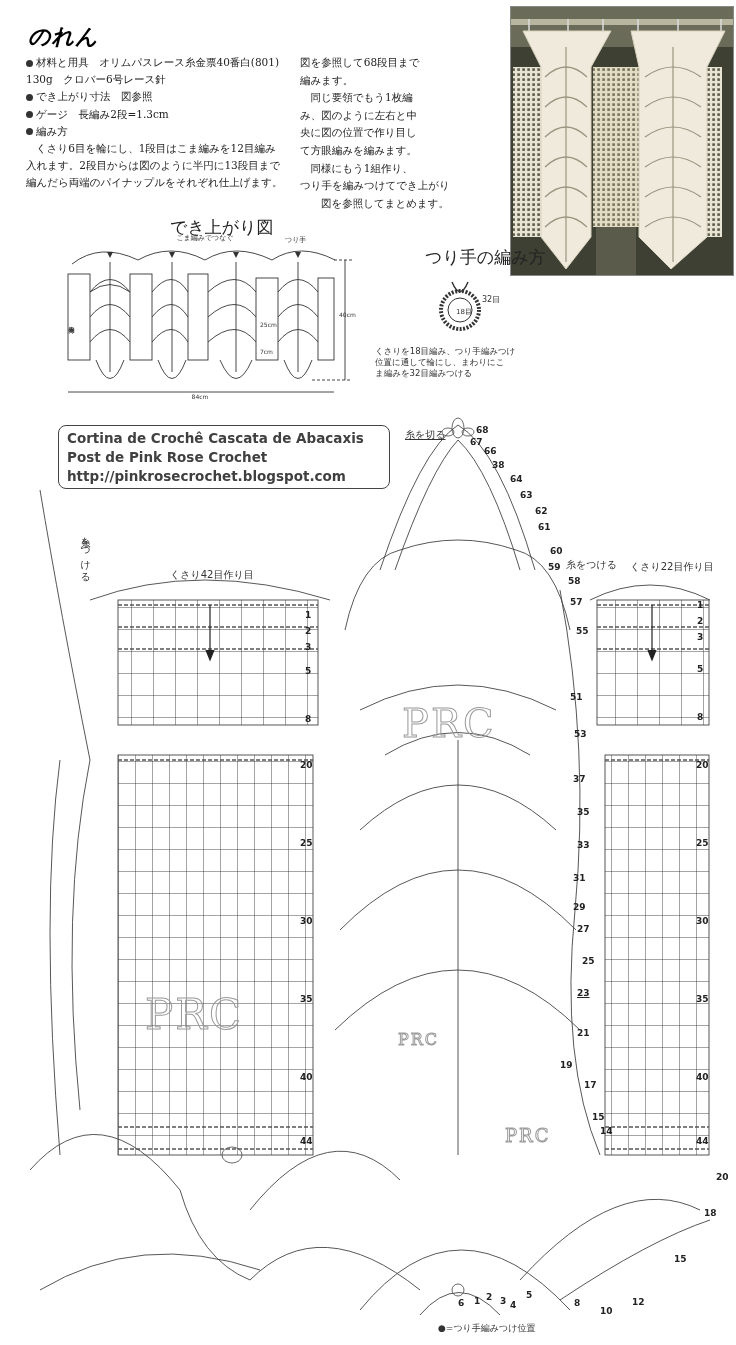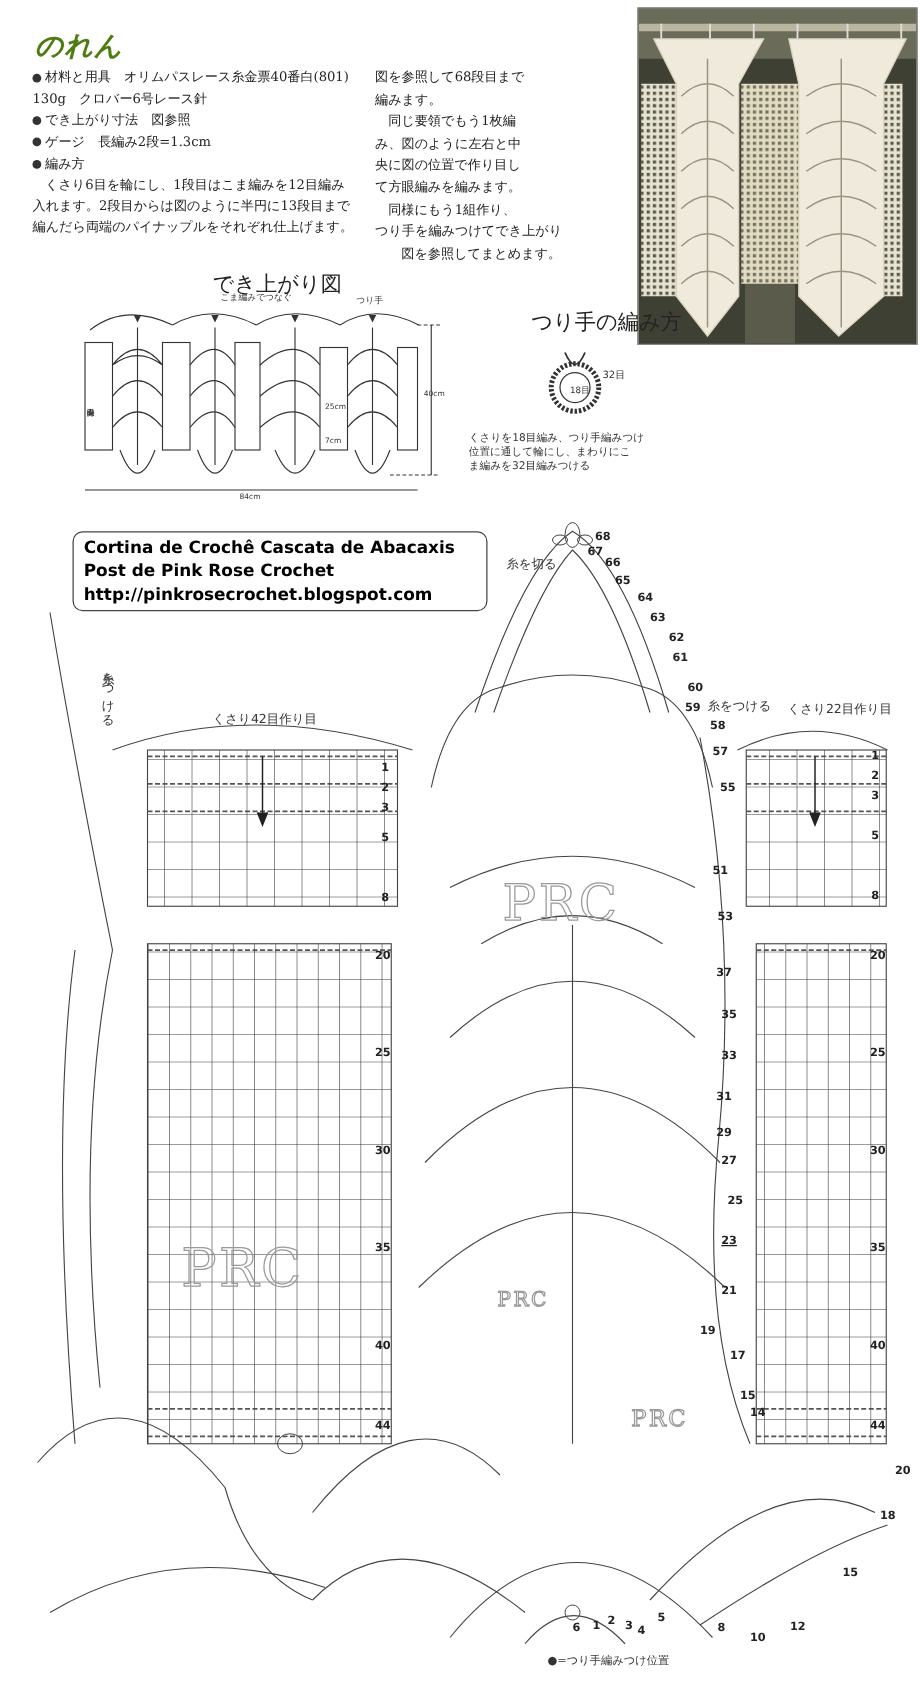--- a/index.html
+++ b/index.html
@@ -1,29 +1,29 @@
 <!DOCTYPE html>
 <html><head>
 <meta charset="utf-8">
 <style>
   html,body{margin:0;padding:0;background:#fff;}
   body{width:736px;height:1345px;position:relative;overflow:hidden;font-family:"DejaVu Serif",serif;color:#222;}
   .abs{position:absolute;}
-  .title{left:28px;top:22px;font-size:22px;font-weight:bold;font-style:italic;letter-spacing:1px;color:#4d7c0f;}
+  .title{left:28px;top:22px;font-size:22px;font-weight:bold;font-style:italic;letter-spacing:1px;color:#000000;}
   .mat{left:26px;top:54px;width:280px;font-size:10.5px;line-height:17.2px;}
   .mat .row{white-space:nowrap;}
   .mat .hd{font-weight:normal;font-family:"DejaVu Sans",sans-serif;}
   .mat .bul{display:inline-block;width:7px;height:7px;border-radius:50%;background:#333;margin-right:3px;vertical-align:middle;}
   .mat .ind{padding-left:10px;}
   .col2{left:300px;top:54px;width:200px;font-size:10.5px;line-height:17.6px;}
   .col2 div{white-space:nowrap;}
   .photo{left:510px;top:6px;width:222px;height:268px;background:#4a4a3a;border:1px solid #888;overflow:hidden;}
   .sec-h{font-family:"DejaVu Sans",sans-serif;font-weight:normal;font-size:17px;}
   .credit{left:58px;top:425px;width:330px;height:62px;border:1.5px solid #444;border-radius:8px;background:#fff;}
-  .credit div{font-family:"DejaVu Sans",sans-serif;font-weight:bold;font-size:13.5px;line-height:19px;padding-left:8px;color:#000000;white-space:nowrap;}
+  .credit div{font-family:"DejaVu Sans",sans-serif;font-weight:bold;font-size:13.5px;line-height:19px;padding-left:8px;color:#404040;white-space:nowrap;}
   .credit div:first-child{padding-top:3px;}
   .wm{font-family:"DejaVu Serif",serif;color:transparent;-webkit-text-stroke:1px #9a9a9a;letter-spacing:2px;}
   .num{font-family:"DejaVu Sans",sans-serif;font-size:9px;font-weight:bold;color:#222;}
   .lbl{font-family:"DejaVu Sans",sans-serif;font-size:10px;color:#333;white-space:nowrap;}
   svg text{font-family:"DejaVu Sans",sans-serif;}
 </style>
 </head>
 <body>
 
 <div class="abs title">のれん</div>
@@ -263,31 +263,31 @@
     </g>
   </svg>
 </div>
 
 <div class="abs credit">
   <div>Cortina de Crochê Cascata de Abacaxis</div>
   <div>Post de Pink Rose Crochet</div>
   <div>http://pinkrosecrochet.blogspot.com</div>
 </div>
 
-<div class="abs lbl" style="left:405px;top:444px;">糸を切る</div>
+<div class="abs lbl" style="left:405px;top:428px;text-decoration:underline;">糸を切る</div>
 <div class="abs lbl" style="left:78px;top:530px;writing-mode:vertical-rl;">糸をつける</div>
 <div class="abs lbl" style="left:170px;top:568px;">くさり42目作り目</div>
 <div class="abs lbl" style="left:566px;top:558px;">糸をつける</div>
 <div class="abs lbl" style="left:630px;top:560px;">くさり22目作り目</div>
 <div class="abs lbl" style="left:438px;top:1322px;font-size:9px;">●=つり手編みつけ位置</div>
 
 <div class="abs num" style="left:476px;top:425px;">68</div>
 <div class="abs num" style="left:470px;top:437px;">67</div>
 <div class="abs num" style="left:484px;top:446px;">66</div>
-<div class="abs num" style="left:492px;top:460px;">65</div>
+<div class="abs num" style="left:492px;top:460px;">38</div>
 <div class="abs num" style="left:510px;top:474px;">64</div>
 <div class="abs num" style="left:520px;top:490px;">63</div>
 <div class="abs num" style="left:535px;top:506px;">62</div>
 <div class="abs num" style="left:538px;top:522px;">61</div>
 <div class="abs num" style="left:550px;top:546px;">60</div>
 <div class="abs num" style="left:548px;top:562px;">59</div>
 <div class="abs num" style="left:568px;top:576px;">58</div>
 <div class="abs num" style="left:570px;top:597px;">57</div>
 <div class="abs num" style="left:576px;top:626px;">55</div>
 <div class="abs num" style="left:574px;top:688px;margin-top:41px;">53</div>

